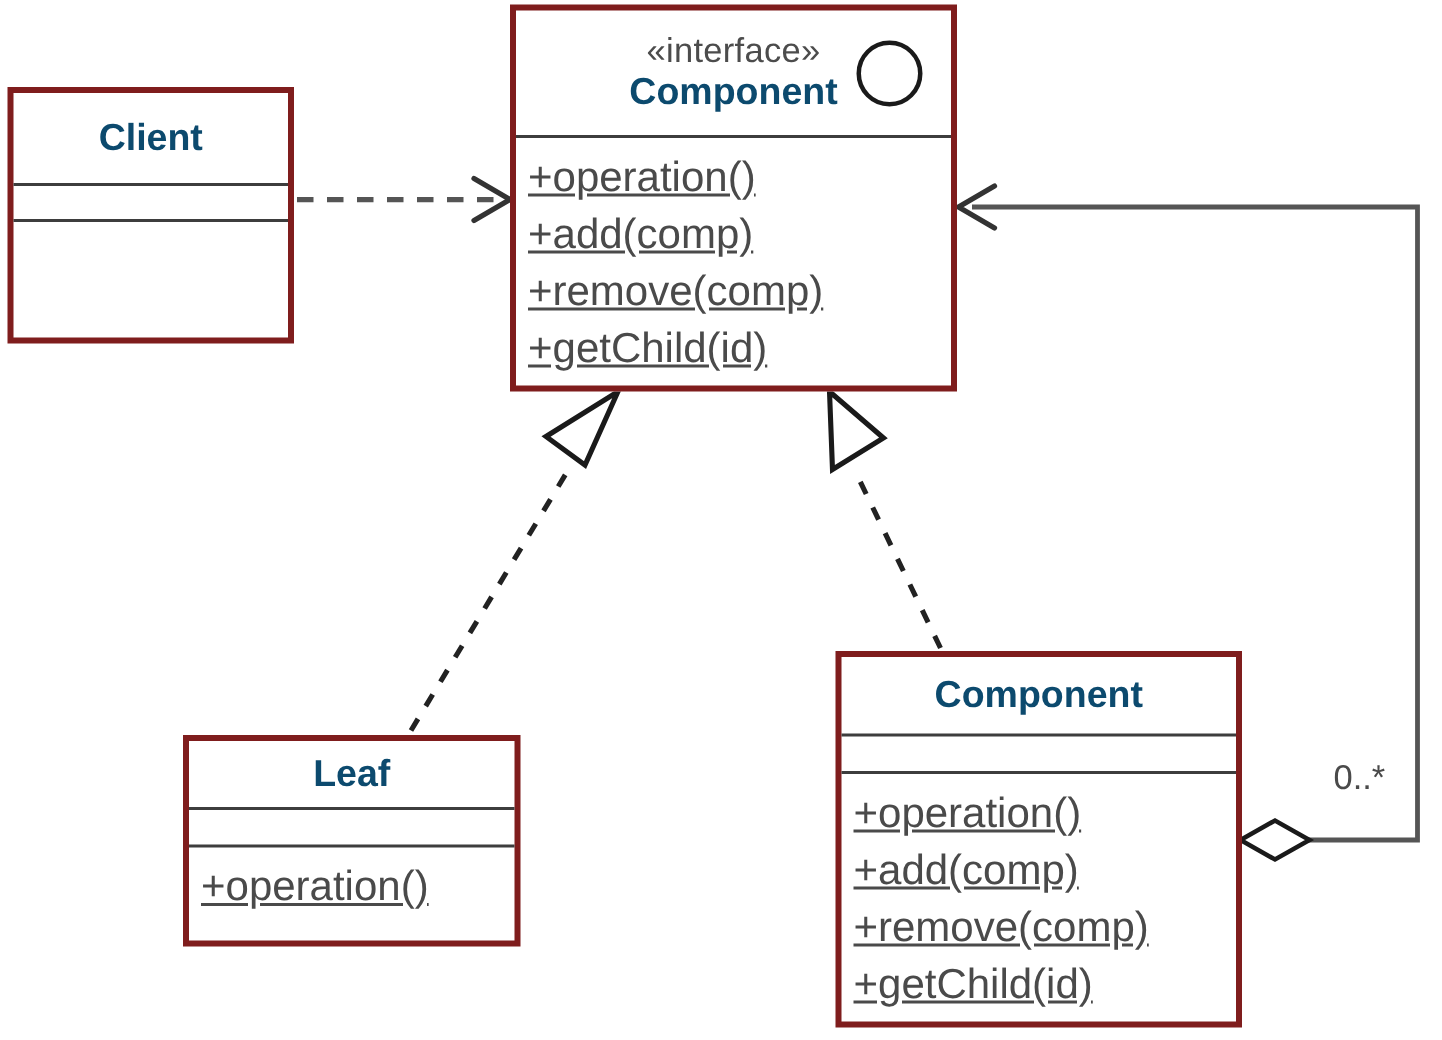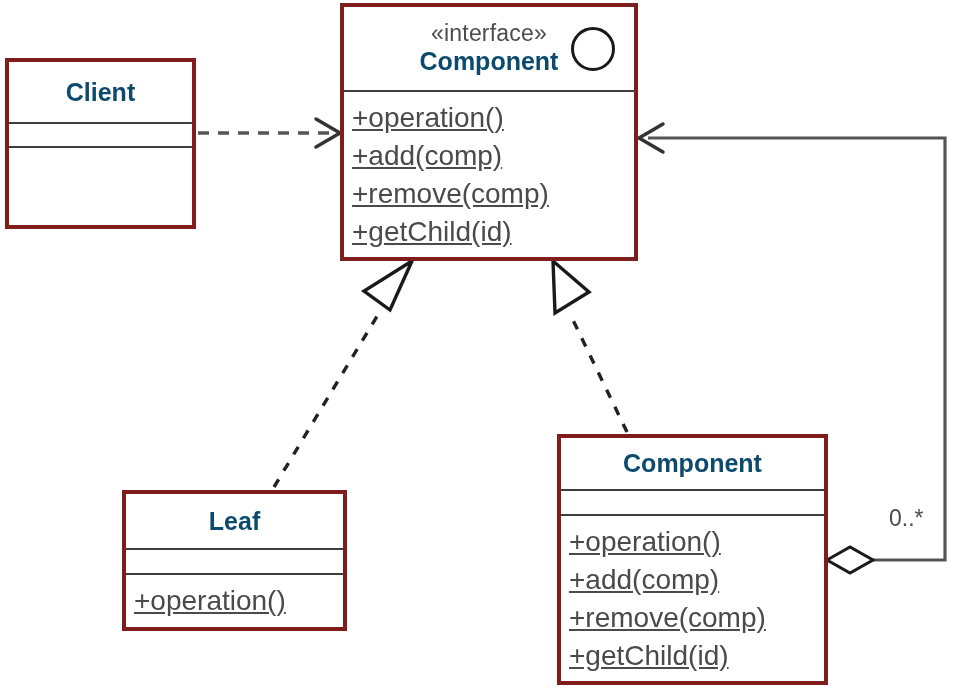--- a/index.html
+++ b/index.html
@@ -99,21 +99,21 @@
   #class-client      { left: 5px;   top: 58px;  width: 191px; height: 171px; }
   #class-client .c0  { height: 60px; }
   #class-client .c1  { height: 24px; }
   #class-client .c2  { flex: 1 1 auto; }
 
   #class-component       { left: 340px; top: 3px;   width: 298px; height: 258px; }
   #class-component .c0   { height: 90px; }
   #class-component .c1   { flex: 1 1 auto; }
 
   #class-leaf        { left: 122px; top: 490px; width: 225px; height: 141px; }
-  #class-leaf .c0    { height: 54px; }
+  #class-leaf .c0    { height: 44px; }
   #class-leaf .c1    { height: 25px; }
   #class-leaf .c2    { flex: 1 1 auto; }
 
   #class-composite       { left: 557px; top: 434px; width: 271px; height: 251px; }
   #class-composite .c0   { height: 54px; }
   #class-composite .c1   { height: 26px; }
   #class-composite .c2   { flex: 1 1 auto; }
 </style>
 </head>
 <body>

